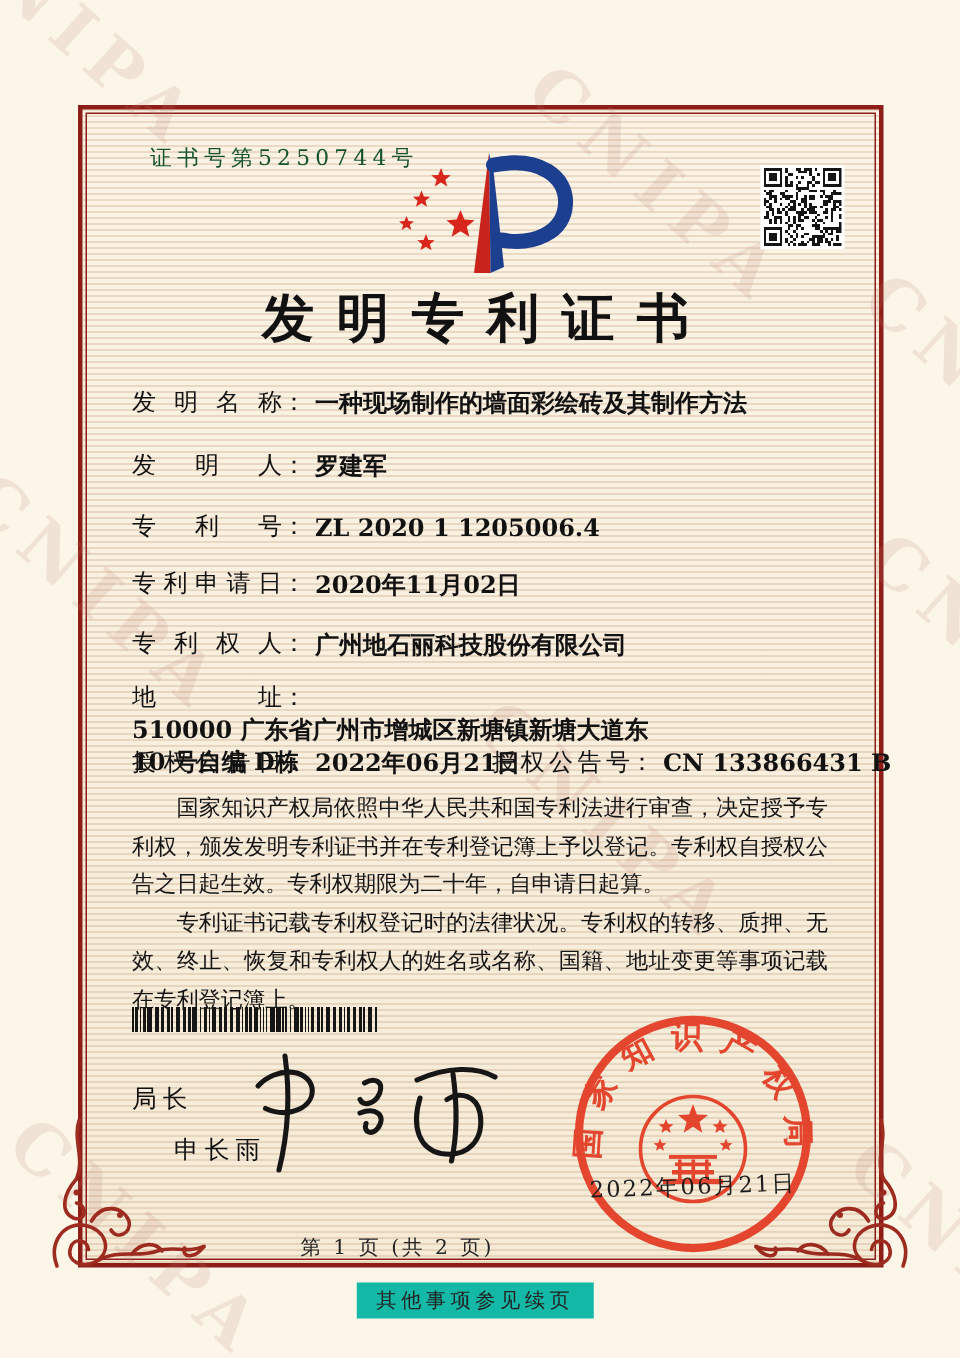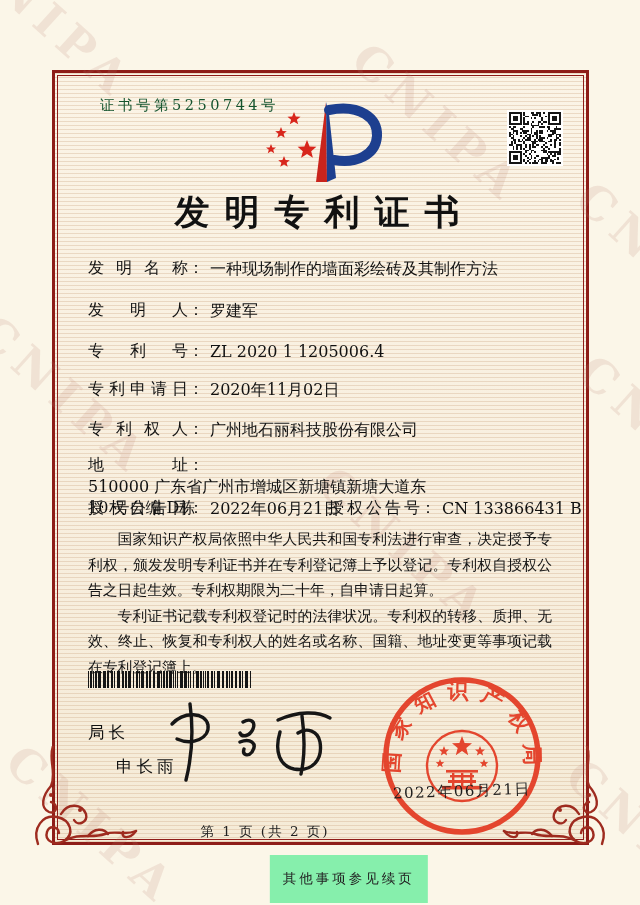--- a/index.html
+++ b/index.html
@@ -34,21 +34,21 @@
   .qr svg{display:block;width:100%;height:100%;}
 
   .title{position:absolute;left:52px;top:189px;width:530px;text-align:center;
          font-size:35px;font-weight:bold;color:#111;letter-spacing:15px;
          text-indent:15px;}
 
   .row{position:absolute;left:88px;width:470px;font-size:16px;color:#121212;}
   .f-label{width:100px;vertical-align:top;color:#121212;}
   .colon{margin-right:6px;}
   .f-value{display:inline-block;vertical-align:top;max-width:352px;
-           line-height:21px;}
+           line-height:21px;font-weight:bold;}
   .pair2{position:absolute;left:240px;top:0;white-space:nowrap;}
   .pair2 .f-label{width:92px;}
 
   .paras{position:absolute;left:88px;top:526px;width:464px;font-size:14.8px;
          line-height:25.5px;text-align:justify;color:#141414;}
   .paras p{margin:0;text-indent:2em;}
 
   .barcode{position:absolute;left:88px;top:671px;width:167px;height:17px;}
   .barcode svg{display:block;width:100%;height:100%;}
 
@@ -62,22 +62,22 @@
         mix-blend-mode:multiply;}
   .seal svg{display:block;width:100%;height:100%;opacity:.93;}
   .seal-date{position:absolute;left:380px;top:782px;width:164px;
              text-align:center;font-size:15px;color:#1d1d1d;
              letter-spacing:1.5px;transform:rotate(-2deg);white-space:nowrap;}
 
   .page-info{position:absolute;left:52px;top:823px;width:426px;
              text-align:center;font-size:13.5px;letter-spacing:2px;color:#222;}
 
   .note{position:absolute;left:50%;transform:translateX(-52%);top:855px;
-        background:#86efac;padding:15px 13px;font-size:13.5px;
-        letter-spacing:3px;color:#222;z-index:4;white-space:nowrap;margin-left:32px;}
+        background:#14b8a6;padding:3px 13px;font-size:13.5px;
+        letter-spacing:3px;color:#222;z-index:4;white-space:nowrap;}
 
   .flourish{position:absolute;width:112px;height:105px;z-index:4;}
   .flourish.bl{left:28px;top:746px;}
   .flourish.br{left:500px;top:746px;transform:scaleX(-1);}
 </style>
 </head>
 <body>
 
 <div class="page">
 

